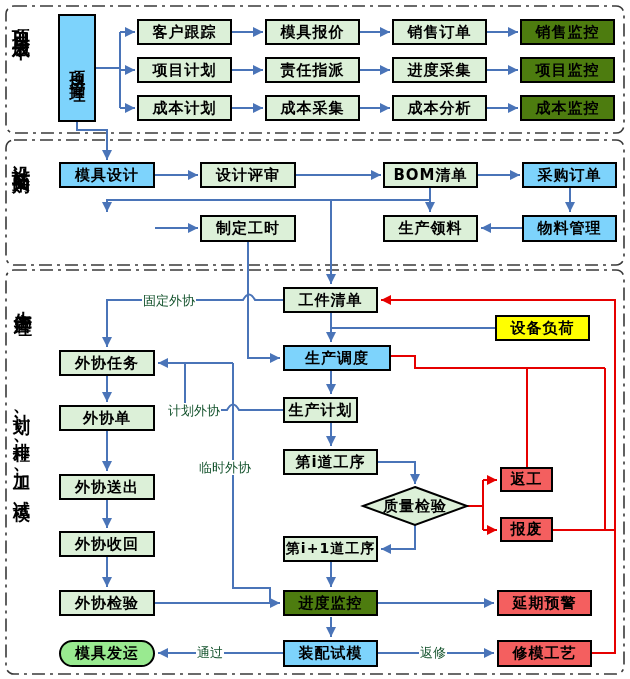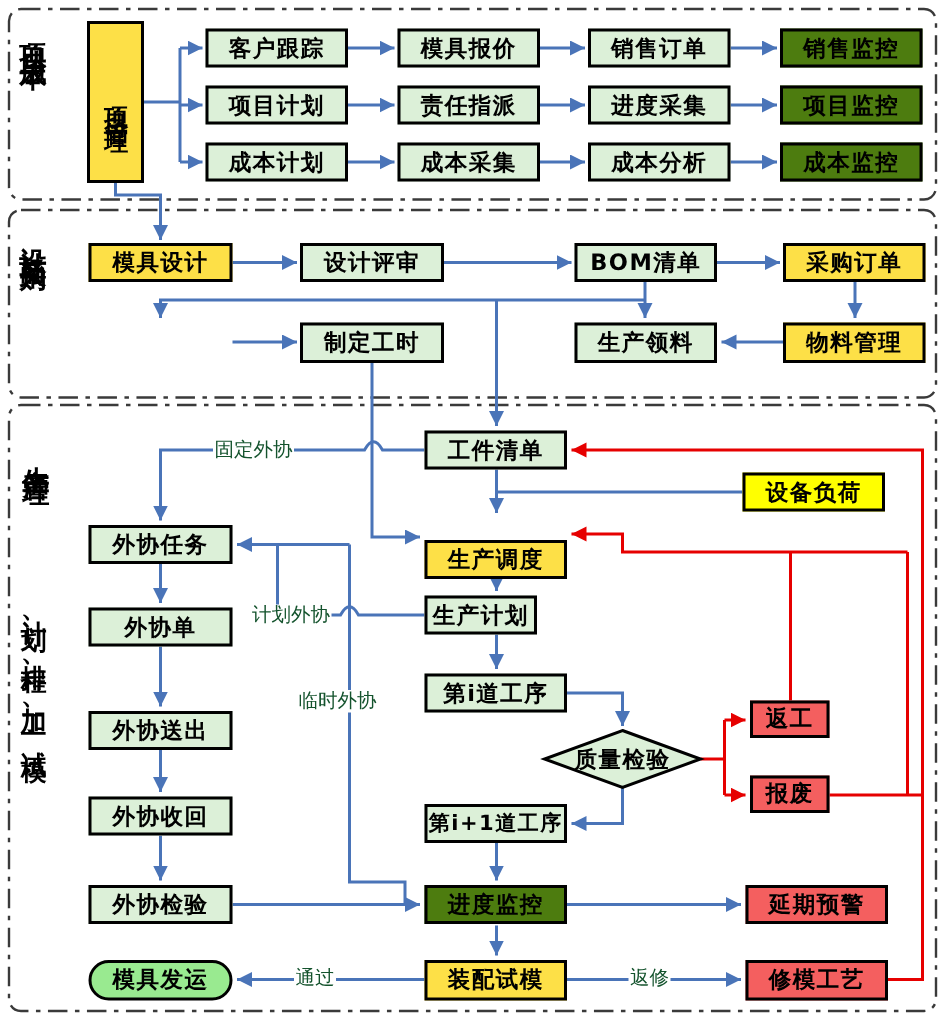--- a/index.html
+++ b/index.html
@@ -3,21 +3,21 @@
 <meta charset="utf-8">
 <style>
   html,body{margin:0;padding:0;background:#fff;}
   .stage{position:relative;width:630px;height:679px;background:#fff;overflow:hidden;
          font-family:"DejaVu Sans","Liberation Sans",sans-serif;}
   svg.layer{position:absolute;left:0;top:0;width:630px;height:679px;}
   .box{position:absolute;display:flex;align-items:center;justify-content:center;
        border:2px solid #000;font-weight:bold;font-size:15px;color:#000;
        letter-spacing:1px;box-sizing:border-box;z-index:3;white-space:nowrap;}
   .green{background:#dcf0d8;}
-  .cyan{background:#fde047;}
+  .cyan{background:#7dd3fc;}
   .pink{background:#4d7c0f;}
   .red{background:#f45f5f;}
   .yellow{background:#ffff00;}
   .ship{background:#99ea90;border-radius:14px;}
   .vbox{writing-mode:vertical-rl;text-orientation:upright;letter-spacing:5px;font-size:16px;}
   .vlabel{position:absolute;writing-mode:vertical-rl;text-orientation:upright;
           font-weight:bold;font-size:18px;letter-spacing:3px;color:#000;z-index:3;}
   .elabel{position:absolute;background:#fff;font-size:13px;color:#14532d;z-index:4;
           padding:0 1px;white-space:nowrap;line-height:15px;}
   .dtext{position:absolute;display:flex;align-items:center;justify-content:center;
@@ -129,21 +129,21 @@
   <div class="box cyan" style="left:59px;top:162px;width:96px;height:26px">模具设计</div>
   <div class="box green" style="left:200px;top:162px;width:96px;height:26px">设计评审</div>
   <div class="box green" style="left:383px;top:162px;width:95px;height:26px">BOM清单</div>
   <div class="box cyan" style="left:522px;top:162px;width:95px;height:26px">采购订单</div>
   <div class="box green" style="left:200px;top:215px;width:96px;height:27px">制定工时</div>
   <div class="box green" style="left:383px;top:215px;width:95px;height:27px">生产领料</div>
   <div class="box cyan" style="left:522px;top:215px;width:95px;height:27px">物料管理</div>
 
   <div class="box green" style="left:283px;top:287px;width:95px;height:26px">工件清单</div>
   <div class="box yellow" style="left:495px;top:315px;width:95px;height:26px">设备负荷</div>
-  <div class="box cyan" style="left:283px;top:360px;width:95px;height:26px">生产调度</div>
+  <div class="box cyan" style="left:283px;top:345px;width:108px;height:26px">生产调度</div>
   <div class="box green" style="left:59px;top:350px;width:96px;height:26px">外协任务</div>
   <div class="box green" style="left:283px;top:397px;width:75px;height:26px">生产计划</div>
   <div class="box green" style="left:59px;top:405px;width:96px;height:26px">外协单</div>
   <div class="box green" style="left:283px;top:449px;width:95px;height:26px">第i道工序</div>
   <div class="box green" style="left:59px;top:474px;width:96px;height:26px">外协送出</div>
   <div class="box red" style="left:500px;top:467px;width:53px;height:25px">返工</div>
   <div class="box red" style="left:500px;top:517px;width:53px;height:25px">报废</div>
   <div class="box green" style="left:59px;top:531px;width:96px;height:26px">外协收回</div>
   <div class="box green" style="left:283px;top:536px;width:95px;height:26px;font-size:14px">第i+1道工序</div>
   <div class="box green" style="left:59px;top:590px;width:96px;height:26px">外协检验</div>

